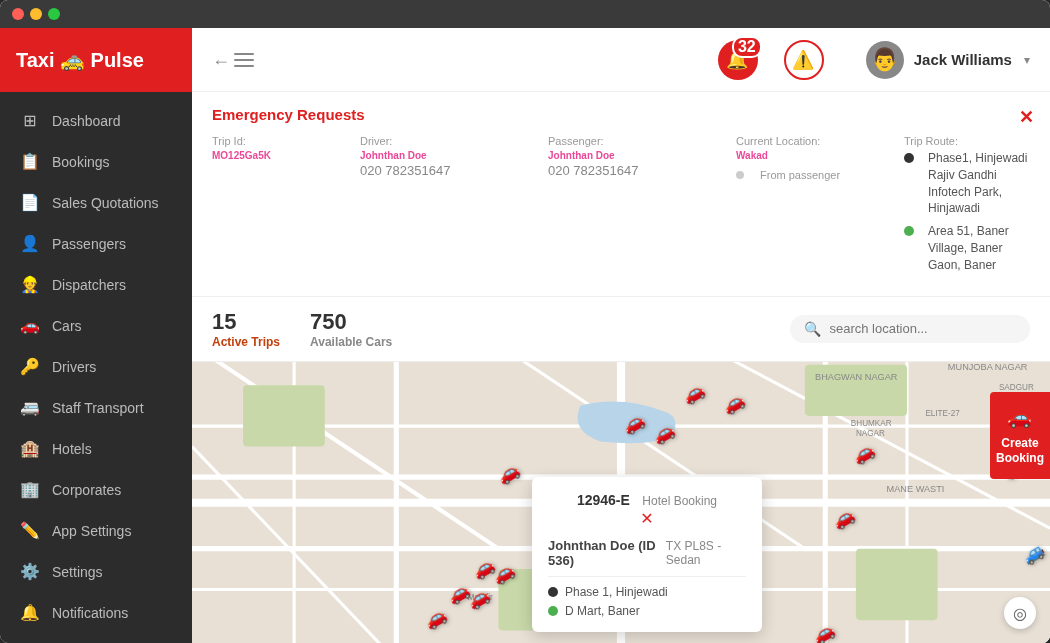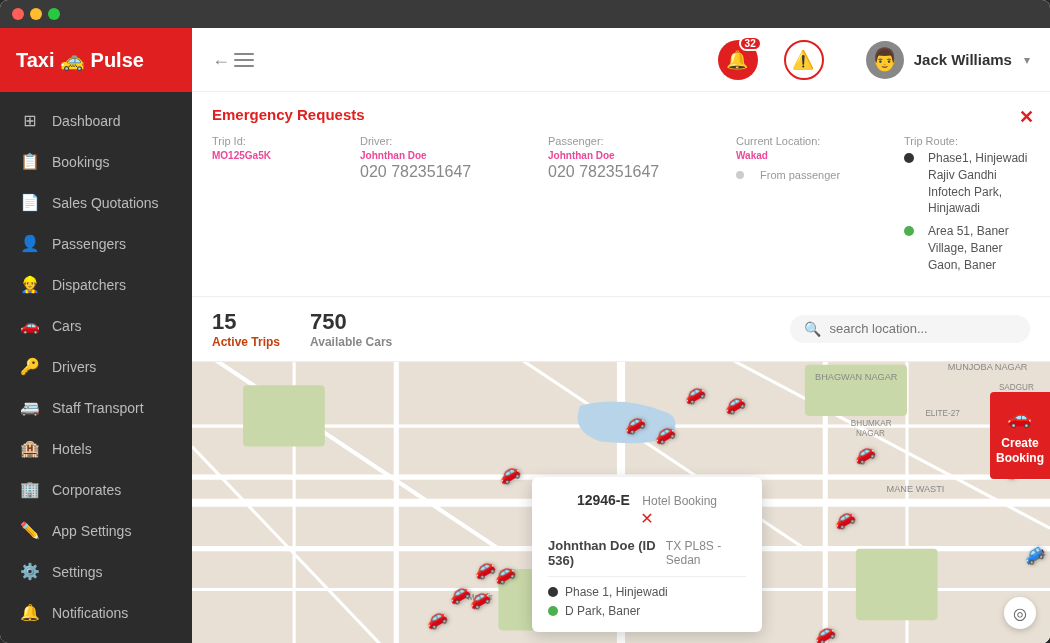--- a/index.html
+++ b/index.html
@@ -21,37 +21,37 @@
     .nav-icon { font-size: 16px; width: 20px; text-align: center; flex-shrink: 0; }
     
     .main { flex: 1; display: flex; flex-direction: column; background: #f4f4f4; overflow: hidden; }
     
     .header { background: #fff; height: 64px; display: flex; align-items: center; padding: 0 20px; border-bottom: 1px solid #eee; flex-shrink: 0; gap: 16px; }
     .hamburger { font-size: 20px; color: #888; cursor: pointer; display: flex; align-items: center; gap: 4px; }
     .hamburger-lines { display: flex; flex-direction: column; gap: 4px; }
     .hamburger-line { width: 20px; height: 2px; background: #888; border-radius: 1px; }
     .header-spacer { flex: 1; }
     .bell-btn { background: #e02020; border: none; border-radius: 50%; width: 40px; height: 40px; display: flex; align-items: center; justify-content: center; cursor: pointer; color: #fff; font-size: 18px; position: relative; }
-    .badge-count { position: absolute; top: -4px; right: -4px; background: #e02020; border: 2px solid #fff; color: #fff; font-size: 10px; font-weight: 700; border-radius: 10px; padding: 0 4px; min-width: 20px; text-align: center; }
+    .badge-count { position: absolute; top: -4px; right: -4px; background: #e02020; border: 2px solid #fff; color: #fff; font-size: 16px; font-weight: 700; border-radius: 10px; padding: 0 4px; min-width: 20px; text-align: center; }
     .bell-btn.outlined { background: #fff; border: 2px solid #e02020; color: #e02020; }
     .header-user { display: flex; align-items: center; gap: 10px; cursor: pointer; margin-left: 12px; }
     .avatar { width: 38px; height: 38px; border-radius: 50%; background: #888; overflow: hidden; display: flex; align-items: center; justify-content: center; }
     .avatar-face { font-size: 22px; }
     .user-name { font-size: 15px; font-weight: 600; color: #333; }
     .chevron-down { font-size: 12px; color: #888; margin-left: 2px; }
     
     .content { flex: 1; overflow: hidden; display: flex; flex-direction: column; }
     
     .emergency-banner { background: #fff; padding: 14px 20px 16px; border-bottom: 1px solid #eee; flex-shrink: 0; position: relative; }
     .emergency-title { color: #e02020; font-size: 15px; font-weight: 700; margin-bottom: 12px; }
     .emergency-close { position: absolute; top: 14px; right: 16px; color: #e02020; font-size: 18px; cursor: pointer; font-weight: 700; }
     .emergency-grid { display: grid; grid-template-columns: 140px 180px 180px 160px 1fr; gap: 8px; }
     .em-label { font-size: 11px; color: #999; margin-bottom: 3px; }
     .em-value { font-size: 10px; font-weight: 600; color: #ec4899; }
-    .em-sub { font-size: 16px; color: #888; margin-top: 2px; }
+    .em-sub { font-size: 13px; color: #888; margin-top: 2px; }
     .route-item { display: flex; align-items: flex-start; gap: 14px; margin-bottom: 6px; }
     .route-dot { width: 10px; height: 10px; border-radius: 50%; margin-top: 3px; flex-shrink: 0; }
     .route-dot.red { background: #333; }
     .route-dot.green { background: #4caf50; }
     .route-text { font-size: 12px; color: #555; line-height: 1.4; }
     .from-passenger { font-size: 11px; color: #999; margin-top: 8px; display: flex; align-items: center; gap: 16px; }
     .fp-dot { width: 8px; height: 8px; border-radius: 50%; background: #ccc; display: inline-block; }
     
     .map-header { background: #fff; display: flex; align-items: center; padding: 12px 20px; border-bottom: 1px solid #eee; flex-shrink: 0; gap: 30px; }
     .stat-block { display: flex; flex-direction: column; }
@@ -330,21 +330,21 @@
               <span class="popup-vehicle">TX PL8S - Sedan</span>
             </div>
             <hr class="popup-divider">
             <div class="popup-route">
               <div class="popup-route-item">
                 <span style="width:10px;height:10px;border-radius:50%;background:#333;display:inline-block;flex-shrink:0;"></span>
                 <span>Phase 1, Hinjewadi</span>
               </div>
               <div class="popup-route-item">
                 <span style="width:10px;height:10px;border-radius:50%;background:#4caf50;display:inline-block;flex-shrink:0;"></span>
-                <span>D Park, Baner</span>
+                <span>D Mart, Baner</span>
               </div>
             </div>
           </div>
 
           <button class="create-booking-btn">
             <span class="car-icon-btn">🚗</span>
             <span>Create Booking</span>
           </button>
 
           <div class="compass-btn">◎</div>

